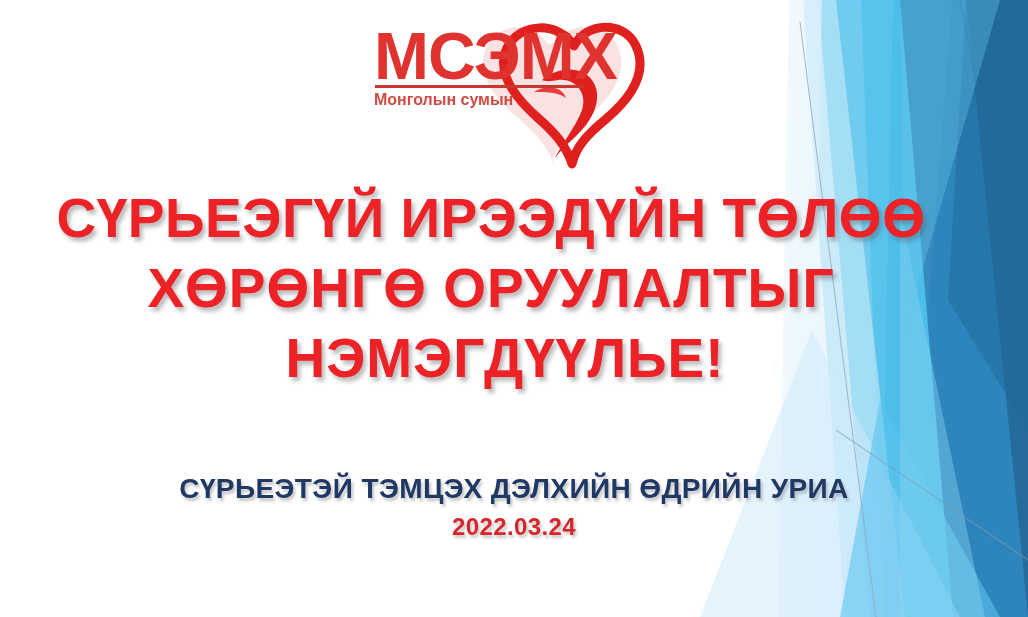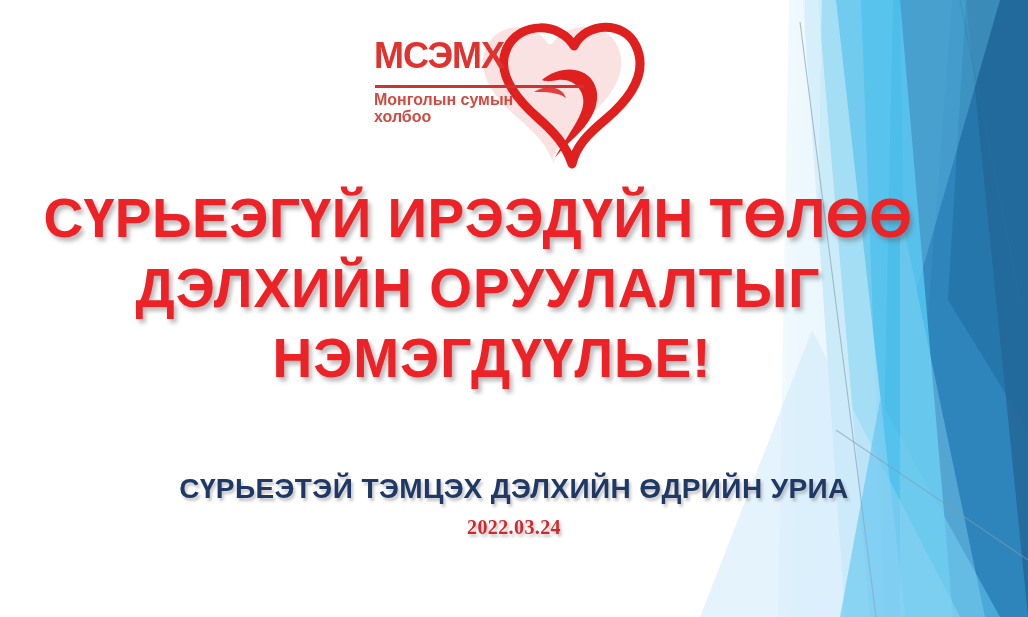--- a/index.html
+++ b/index.html
@@ -47,21 +47,21 @@
   }
   .logo-text-block {
     position: absolute;
     left: 8px;
     top: 17px;
     width: 215px;
   }
   .logo-acronym {
     font-family: "Liberation Sans", sans-serif;
     font-weight: bold;
-    font-size: 36px;
+    font-size: 66px;
     line-height: 50px;
     letter-spacing: -1px;
     color: #e0322f;
     margin: 0;
     white-space: nowrap;
   }
   .logo-rule {
     width: 209px;
     height: 2.5px;
     background: #c9352f;
@@ -77,20 +77,21 @@
     white-space: nowrap;
   }
 
   
   #title {
     position: absolute;
     left: 0;
     top: 183px;
     width: 956px;
     text-align: center;
+    padding-left: 13px;
   }
   .title-line {
     font-family: "Liberation Sans", sans-serif;
     font-weight: bold;
     font-size: 55px;
     line-height: 70px;
     letter-spacing: 0.5px;
     color: #ec2227;
     margin: 0;
     white-space: nowrap;
@@ -112,23 +113,23 @@
     font-weight: bold;
     font-size: 28px;
     line-height: 38px;
     letter-spacing: 0.4px;
     color: #1f3864;
     margin: 0;
     white-space: nowrap;
     text-shadow: 2px 3px 3px rgba(110,110,115,0.40);
   }
   .date-line {
-    font-family: Liberation Serif, serif;
-    font-weight: bold;
-    font-size: 20px;
+    font-family: Liberation Sans, sans-serif;
+    font-weight: bold;
+    font-size: 24px;
     line-height: 38px;
     letter-spacing: 0.4px;
     color: #d6262c;
     margin: 0;
     white-space: nowrap;
     text-shadow: 2px 3px 3px rgba(120,110,110,0.40);
   }
 </style>
 </head>
 <body>
@@ -190,27 +191,26 @@
                C222 78 208 64 192 66
                C186 67 180 68 176 66 Z" fill="#e0201f"></path>
 
       <path d="M168 78 C180 70 196 72 200 84 C192 78 180 78 168 78 Z" fill="#e0201f" opacity="0.85"></path>
     </svg>
 
     <div class="logo-text-block">
       <div class="logo-acronym">МСЭМХ</div>
       <div class="logo-rule"></div>
       <div class="logo-sub">Монголын сумын</div>
-      <div class="logo-sub">холбоо</div>
     </div>
   </div>
 
   <div id="title">
     <div class="title-line l1">СҮРЬЕЭГҮЙ ИРЭЭДҮЙН ТӨЛӨӨ</div>
-    <div class="title-line l2">ДЭЛХИЙН ОРУУЛАЛТЫГ</div>
+    <div class="title-line l2">ХӨРӨНГӨ ОРУУЛАЛТЫГ</div>
     <div class="title-line l3">НЭМЭГДҮҮЛЬЕ!</div>
   </div>
 
   <div id="subtitle">
     <div class="subtitle-line">СҮРЬЕЭТЭЙ ТЭМЦЭХ ДЭЛХИЙН ӨДРИЙН УРИА</div>
     <div class="date-line">2022.03.24</div>
   </div>
 
 </div>
 

